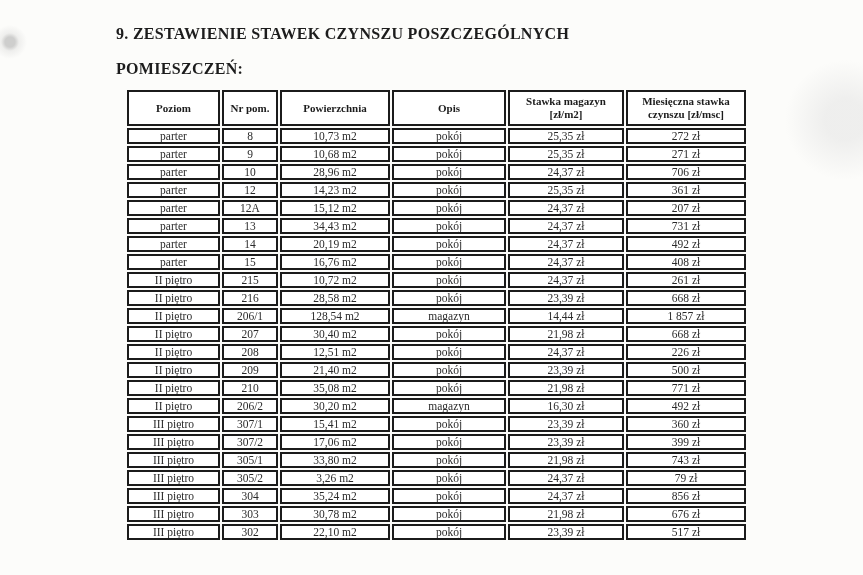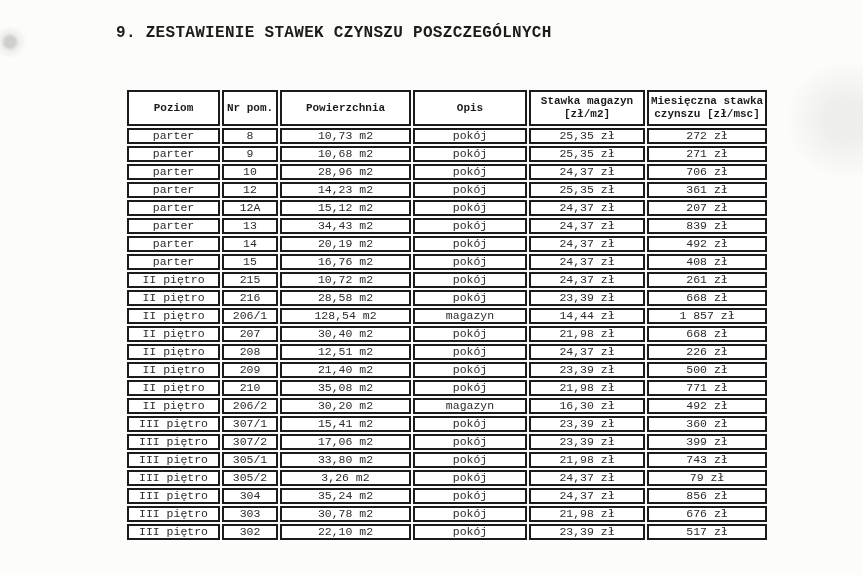--- a/index.html
+++ b/index.html
@@ -8,21 +8,21 @@
     background: #ffffff;
   }
   .page {
     position: relative;
     width: 863px;
     height: 575px;
     background-color: #fcfcfa;
     background-image:
       radial-gradient(circle at 10px 42px, rgba(150,150,150,0.45) 0 5px, rgba(190,190,190,0.22) 9px, rgba(220,220,220,0) 17px),
       radial-gradient(circle at 845px 120px, rgba(225,225,225,0.5) 0 20px, rgba(235,235,235,0) 60px);
-    font-family: Liberation Mono, monospace;
+    font-family: Liberation Serif, serif;
     color: #222222;
     overflow: hidden;
   }
   .doc-title {
     position: absolute;
     left: 116px;
     top: 16px;
     font-size: 16px;
     font-weight: bold;
     letter-spacing: 0.3px;
@@ -59,34 +59,35 @@
   table.rent-table td {
     height: 16px;
     font-size: 11.5px;
     line-height: 12px;
     color: #2a2a2a;
     white-space: nowrap;
   }
   
   .col-1 { width: 93px; }
   .col-2 { width: 56px; }
-  .col-3 { width: 131px; }
+  .col-3 { width: 110px; }
   .col-4 { width: 114px; }
   .col-5 { width: 116px; }
   .col-6 { width: 120px; }
   
   td.no-bottom { border-bottom-color: transparent; }
   td.no-top { border-top-color: transparent; }
 </style>
 </head>
 <body>
 
 <div class="page">
   <h1 class="doc-title">
     <span>9. ZESTAWIENIE STAWEK CZYNSZU POSZCZEGÓLNYCH</span><br>
+    <span>POMIESZCZEŃ:</span>
   </h1>
 
   <table class="rent-table">
     <thead>
       <tr id="header-row">
           <th class="col-1">Poziom</th>
           <th class="col-2">Nr pom.</th>
           <th class="col-3">Powierzchnia</th>
           <th class="col-4">Opis</th>
           <th class="col-5">Stawka magazyn [zł/m2]</th>
@@ -133,21 +134,21 @@
           <td class="col-4">pokój</td>
           <td class="col-5">24,37 zł</td>
           <td class="col-6">207 zł</td>
         </tr>
         <tr>
           <td class="col-1">parter</td>
           <td class="col-2">13</td>
           <td class="col-3">34,43 m2</td>
           <td class="col-4">pokój</td>
           <td class="col-5">24,37 zł</td>
-          <td class="col-6">839 zł</td>
+          <td class="col-6">731 zł</td>
         </tr>
         <tr>
           <td class="col-1">parter</td>
           <td class="col-2">14</td>
           <td class="col-3">20,19 m2</td>
           <td class="col-4">pokój</td>
           <td class="col-5">24,37 zł</td>
           <td class="col-6">492 zł</td>
         </tr>
         <tr>

